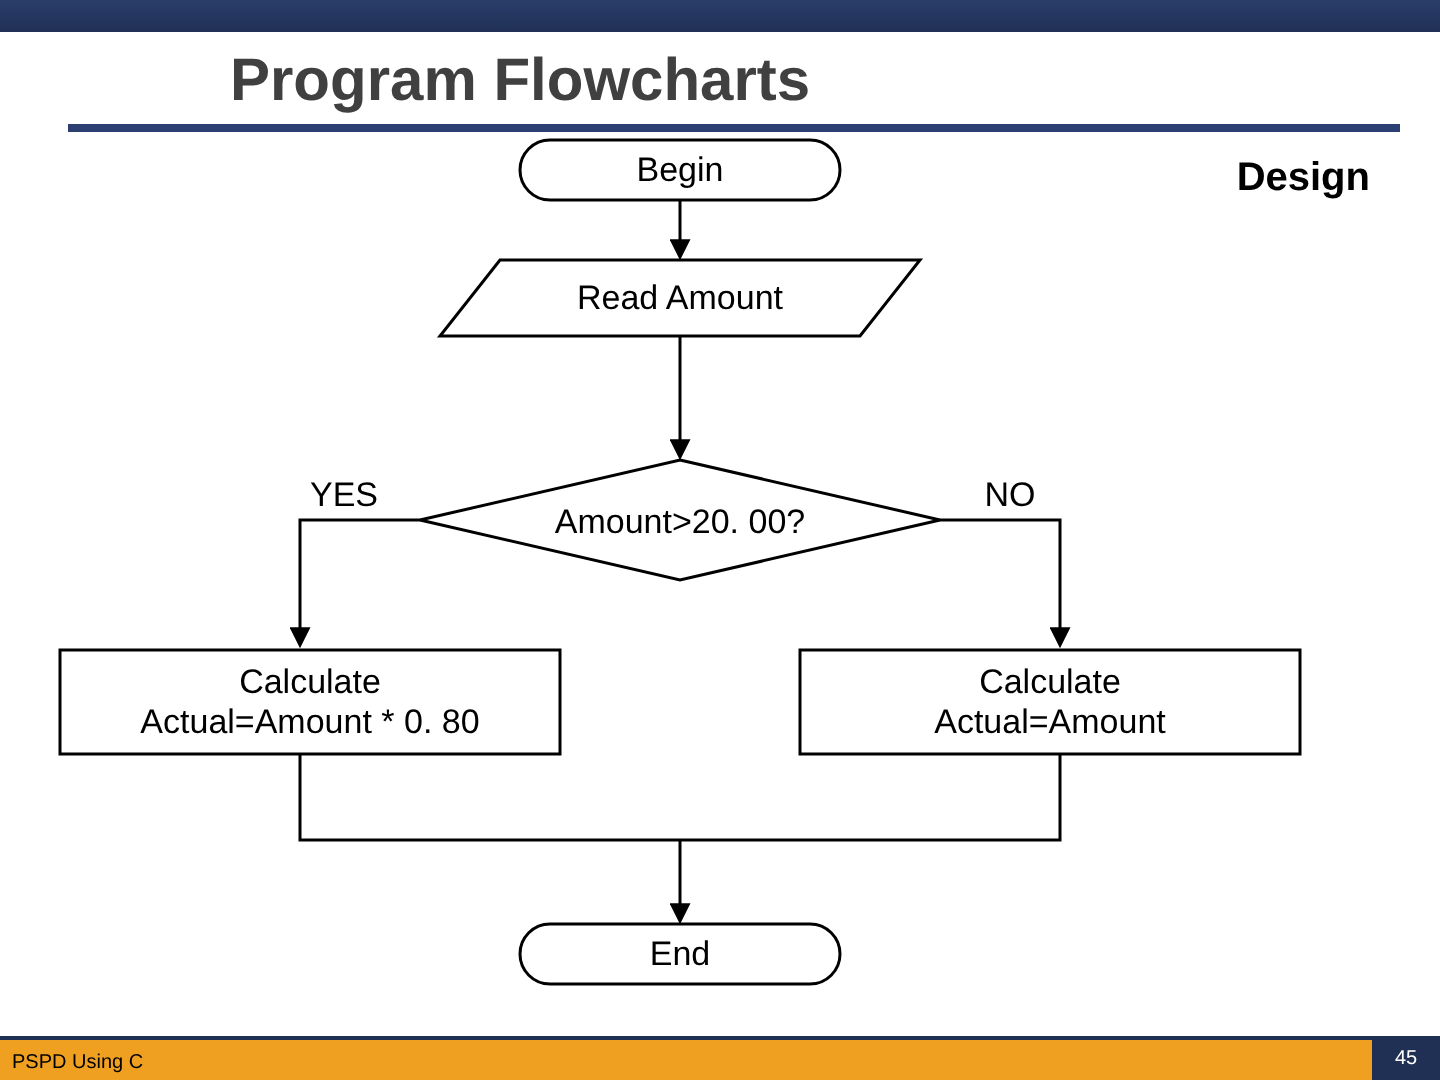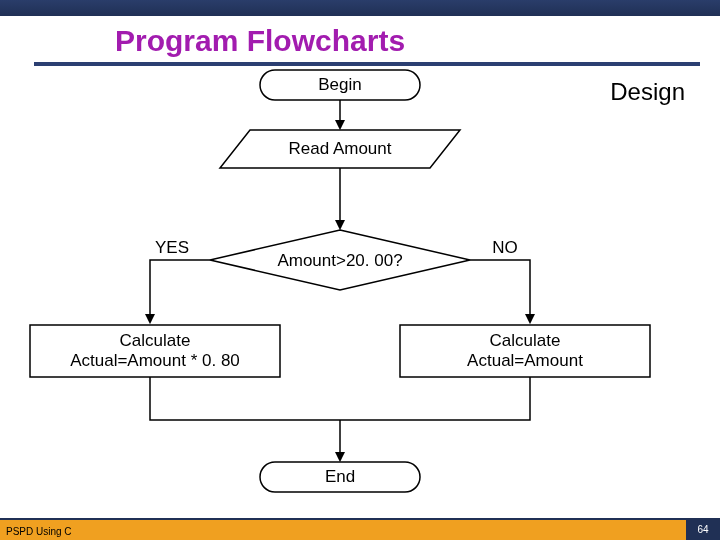--- a/index.html
+++ b/index.html
@@ -19,36 +19,36 @@
     right: 0;
     height: 16px;
     background: linear-gradient(to bottom, #2a3d6a 0%, #203055 100%);
   }
   .title {
     position: absolute;
     top: 24px;
     left: 115px;
     font-size: 30px;
     font-weight: bold;
-    color: #a21caf;
+    color: #404040;
   }
   .title-underline {
     position: absolute;
     top: 62px;
     left: 34px;
     right: 20px;
     height: 4px;
     background: #2b3f72;
   }
   .design {
     position: absolute;
     top: 78px;
     right: 35px;
-    font-size: 24px;
-    font-weight: normal;
+    font-size: 20px;
+    font-weight: bold;
     color: #000;
   }
   svg.flow {
     position: absolute;
     top: 0;
     left: 0;
   }
   .shape-label {
     font-size: 17px;
     font-family: Arial, Helvetica, sans-serif;
@@ -149,13 +149,13 @@
   <line x1="340" y1="420" x2="340" y2="460" stroke="#000" stroke-width="1.5" marker-end="url(#arrow)"></line>
 
   <g>
     <rect x="260" y="462" width="160" height="30" rx="15" ry="15" fill="#fff" stroke="#000" stroke-width="1.5"></rect>
     <text class="shape-label" x="340" y="478">End</text>
   </g>
 </svg>
 
 <div class="footer-bar"></div>
 <div class="footer-text">PSPD Using C</div>
-<div class="page-num-box">64</div>
+<div class="page-num-box">45</div>
 
 </body></html>

